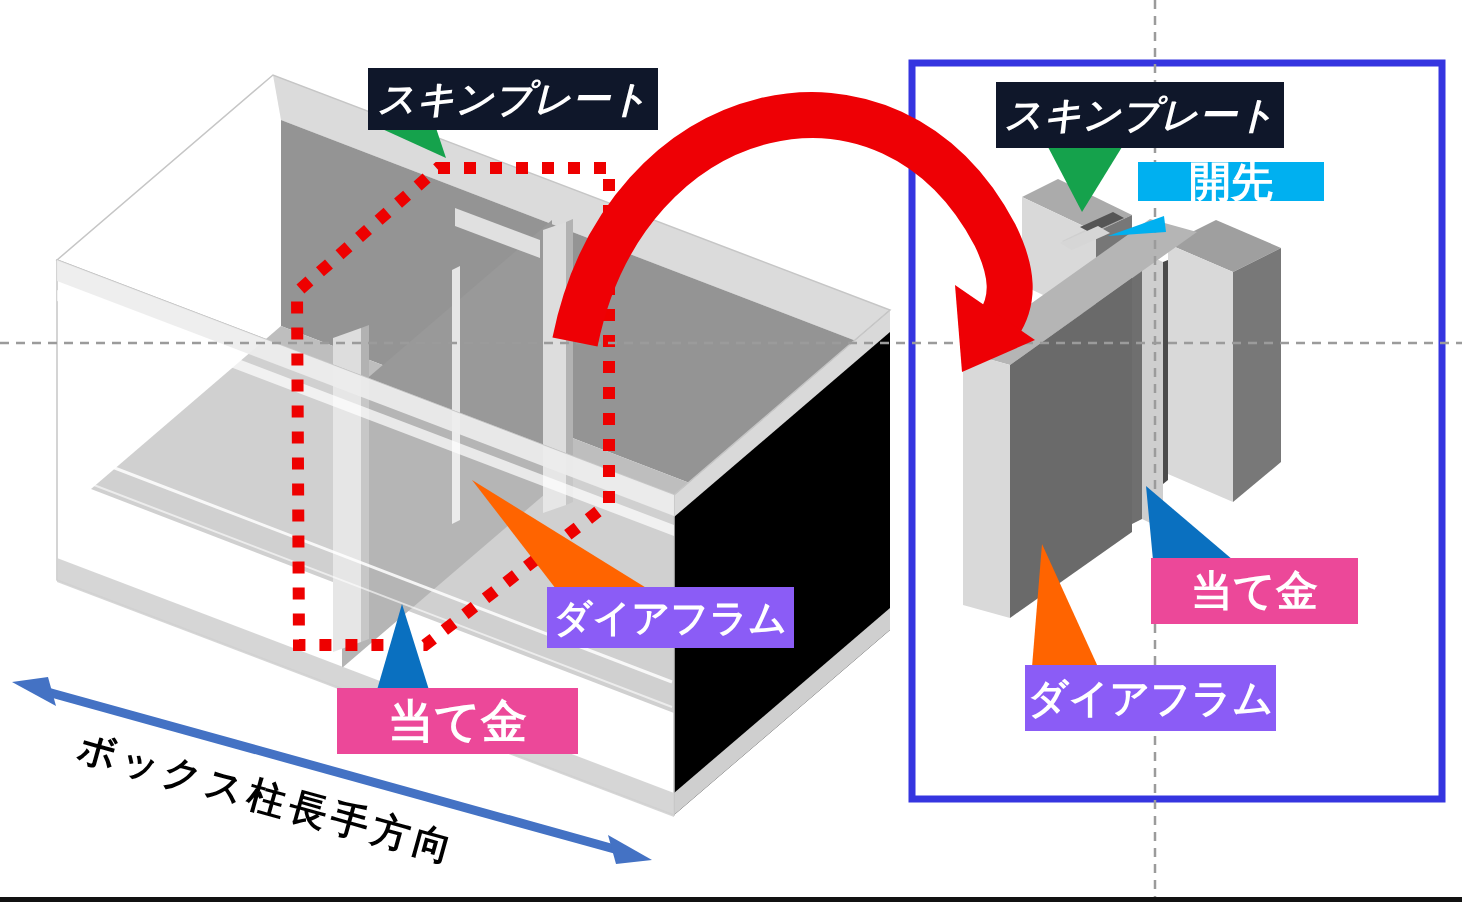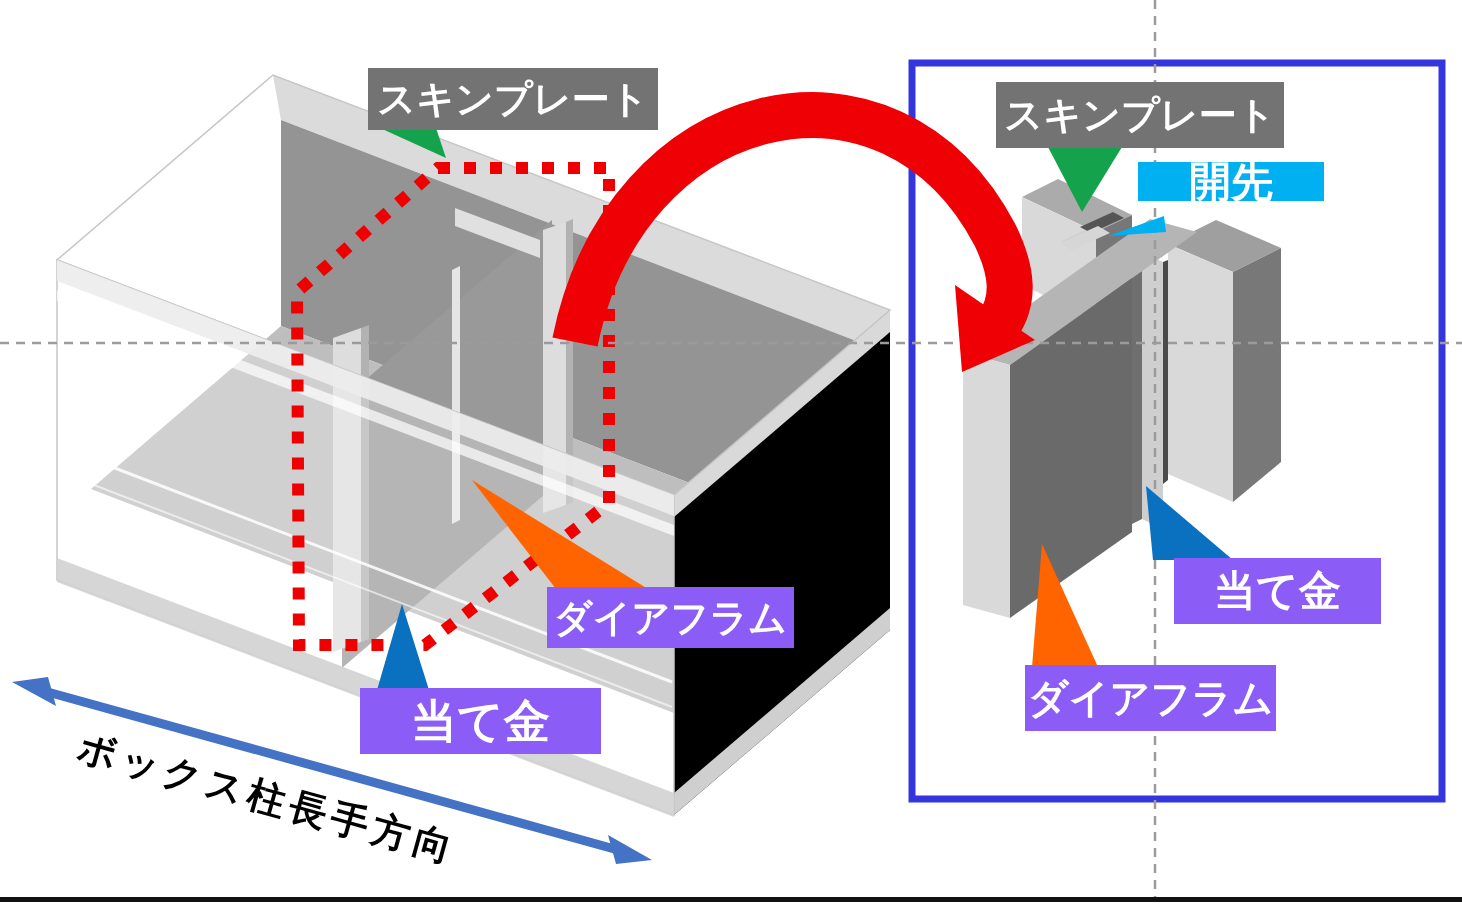--- a/index.html
+++ b/index.html
@@ -1,23 +1,23 @@
 <!DOCTYPE html>
 <html><head>
 <meta charset="utf-8">
 <style>
   html,body{margin:0;padding:0;background:#fff;}
   #stage{position:relative;width:1462px;height:906px;background:#ffffff;overflow:hidden;
          font-family:"Liberation Sans","DejaVu Sans",sans-serif;}
   #scene{position:absolute;left:0;top:0;}
   .label{position:absolute;display:flex;align-items:center;justify-content:center;
          color:#ffffff;font-weight:bold;line-height:1;white-space:nowrap;}
-  .lbl-green{background:#737373;}
+  .lbl-green{background:#0f172a;font-style:italic;}
   .lbl-lightblue{background:#00B0F0;}
-  .lbl-blue{background:#8b5cf6;margin-left:23px;}
+  .lbl-blue{background:#ec4899;}
   .lbl-orange{background:#8b5cf6;}
   #lbl-skin-left  {left:368px;top:68px;  width:290px;height:62px;font-size:38px;}
   #lbl-skin-right {left:996px;top:82px;  width:288px;height:66px;font-size:38px;}
   #lbl-groove     {left:1138px;top:162px;width:186px;height:39px;font-size:42px;}
   #lbl-diaph-left {left:547px;top:587px; width:247px;height:61px;font-size:38px;}
   #lbl-atekane-left{left:337px;top:688px;width:241px;height:66px;font-size:46px;}
   #lbl-atekane-right{left:1151px;top:558px;width:207px;height:66px;font-size:42px;}
   #lbl-diaph-right{left:1025px;top:665px;width:251px;height:66px;font-size:40px;}
   #axis-text{position:absolute;left:86px;top:722px;color:#000;font-size:38px;font-weight:600;
              letter-spacing:5px;transform:rotate(15.5deg);transform-origin:0 0;}

